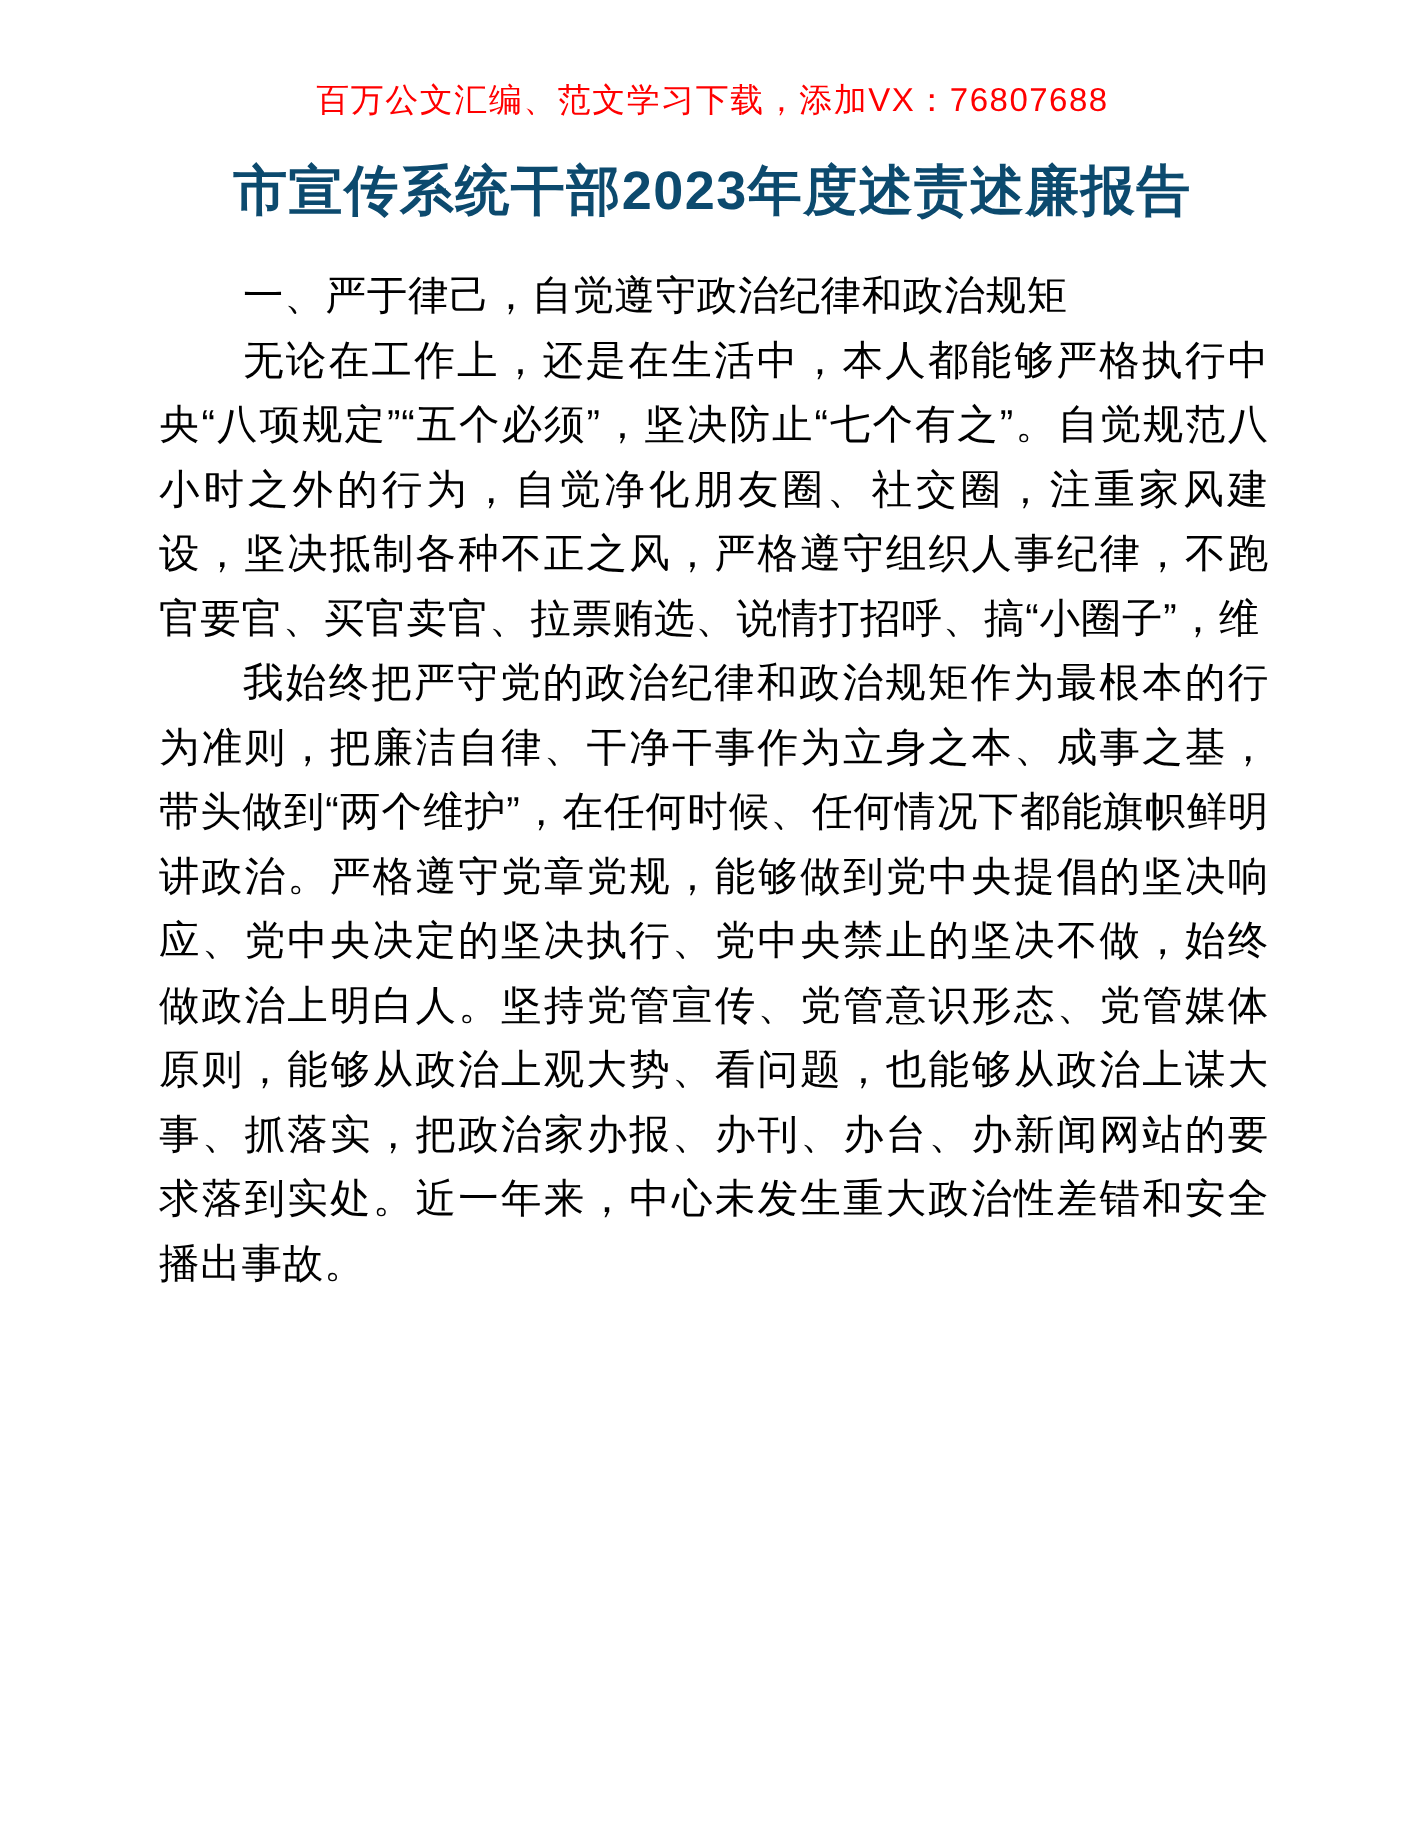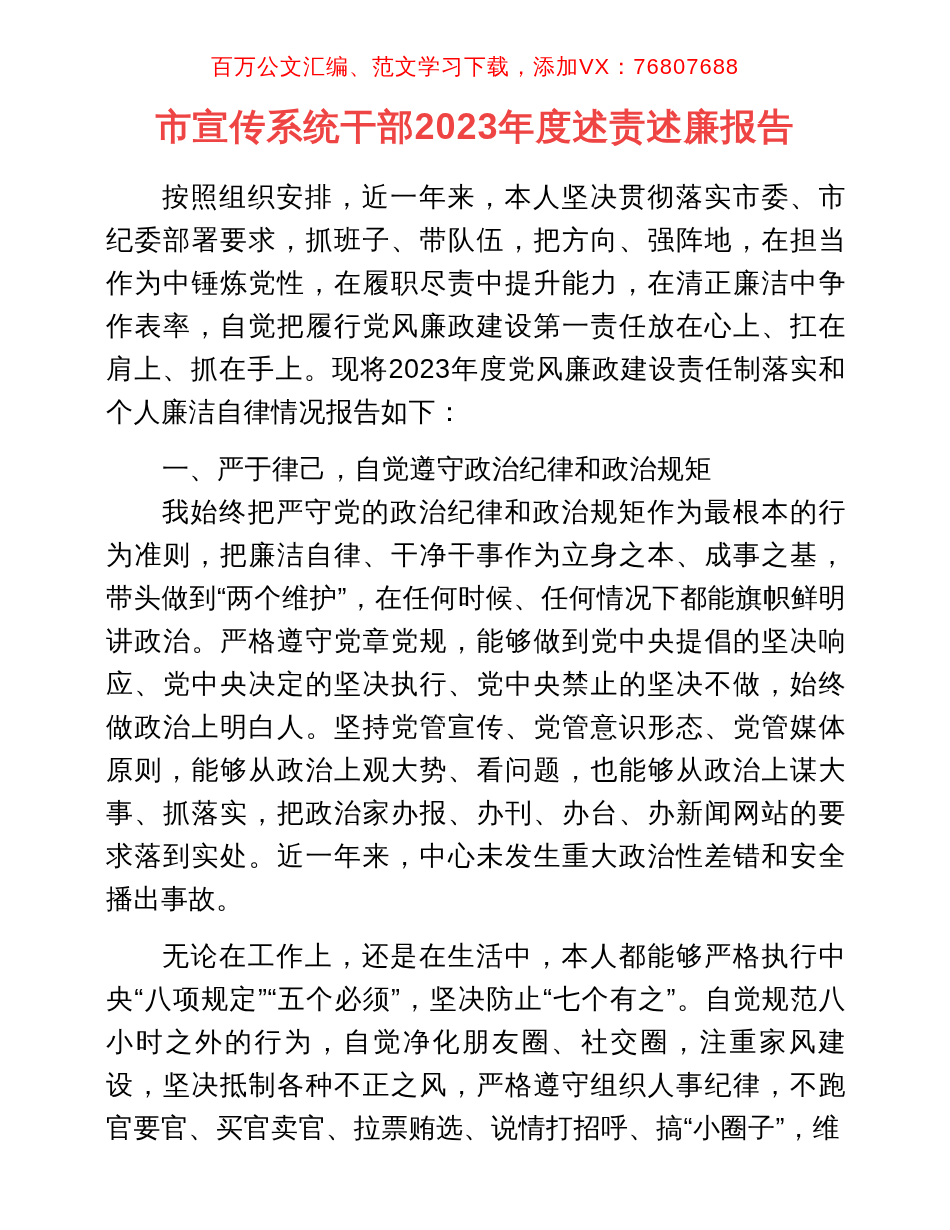--- a/index.html
+++ b/index.html
@@ -23,21 +23,21 @@
     line-height: 30px;
     font-weight: 400;
     letter-spacing: 1px;
   }
   .doc-title {
     margin: 20px 0 0 0;
     text-align: center;
     font-size: 36px;
     line-height: 50px;
     font-weight: 700;
-    color: #ef4444;
+    color: #0c4a6e;
     letter-spacing: 1px;
   }
   .content {
     margin-top: 24px;
     margin-left: 106px;
     width: 740px;
     font-size: 27px;
     line-height: 43px;
     color: #000000;
     text-align: justify;
@@ -57,19 +57,18 @@
 </head>
 <body>
 
 <div class="page" style="background: rgb(255, 255, 255); color: rgb(0, 0, 0); border-radius: 27px;">
 
   <div class="notice" style="color: rgb(255, 0, 0);">百万公文汇编、范文学习下载，添加VX：76807688</div>
 
   <h1 class="doc-title">市宣传系统干部2023年度述责述廉报告</h1>
 
   <div class="content">
-    <p class="body-paragraph">按照组织安排，近一年来，本人坚决贯彻落实市委、市纪委部署要求，抓班子、带队伍，把方向、强阵地，在担当作为中锤炼党性，在履职尽责中提升能力，在清正廉洁中争作表率，自觉把履行党风廉政建设第一责任放在心上、扛在肩上、抓在手上。现将2023年度党风廉政建设责任制落实和个人廉洁自律情况报告如下：</p>
     <p class="section-heading">一、严于律己，自觉遵守政治纪律和政治规矩</p>
+    <p class="body-paragraph last">无论在工作上，还是在生活中，本人都能够严格执行中央“八项规定”“五个必须”，坚决防止“七个有之”。自觉规范八小时之外的行为，自觉净化朋友圈、社交圈，注重家风建设，坚决抵制各种不正之风，严格遵守组织人事纪律，不跑官要官、买官卖官、拉票贿选、说情打招呼、搞“小圈子”，维</p>
     <p class="body-paragraph">我始终把严守党的政治纪律和政治规矩作为最根本的行为准则，把廉洁自律、干净干事作为立身之本、成事之基，带头做到“两个维护”，在任何时候、任何情况下都能旗帜鲜明讲政治。严格遵守党章党规，能够做到党中央提倡的坚决响应、党中央决定的坚决执行、党中央禁止的坚决不做，始终做政治上明白人。坚持党管宣传、党管意识形态、党管媒体原则，能够从政治上观大势、看问题，也能够从政治上谋大事、抓落实，把政治家办报、办刊、办台、办新闻网站的要求落到实处。近一年来，中心未发生重大政治性差错和安全播出事故。</p>
-    <p class="body-paragraph last">无论在工作上，还是在生活中，本人都能够严格执行中央“八项规定”“五个必须”，坚决防止“七个有之”。自觉规范八小时之外的行为，自觉净化朋友圈、社交圈，注重家风建设，坚决抵制各种不正之风，严格遵守组织人事纪律，不跑官要官、买官卖官、拉票贿选、说情打招呼、搞“小圈子”，维</p>
   </div>
 
 </div>
 
 </body></html>

